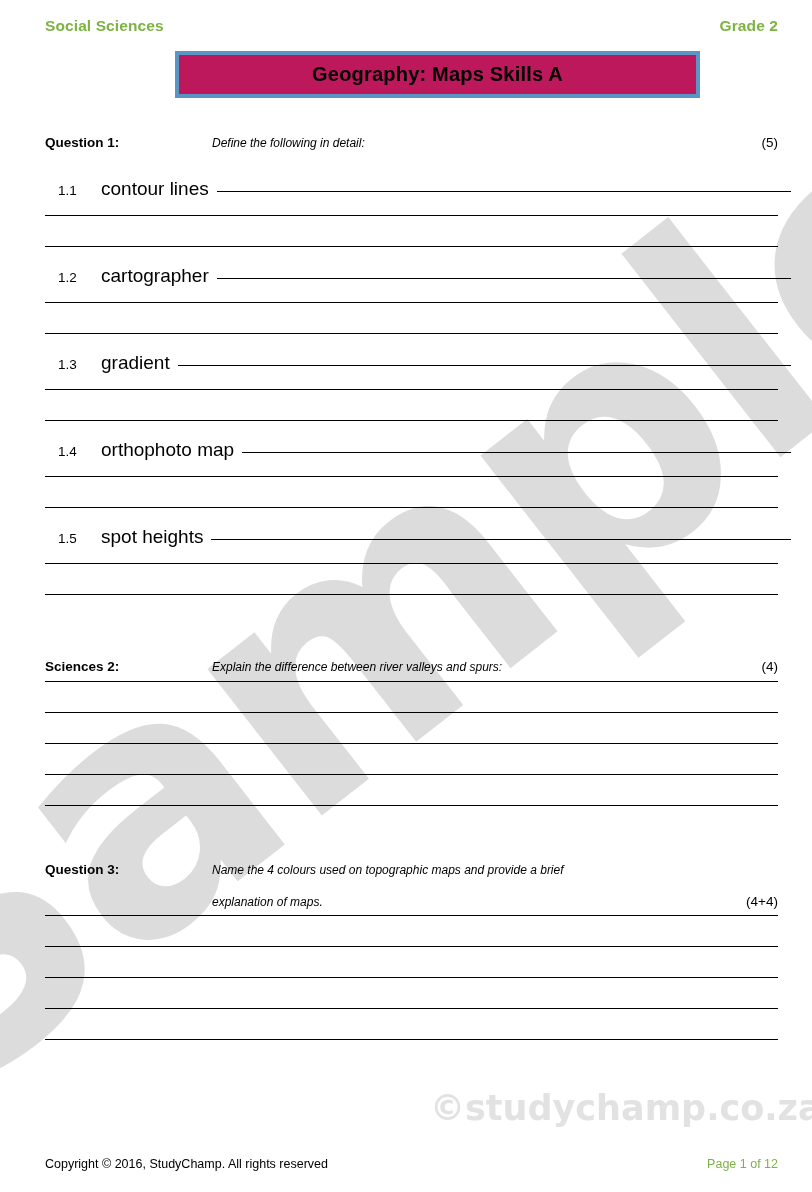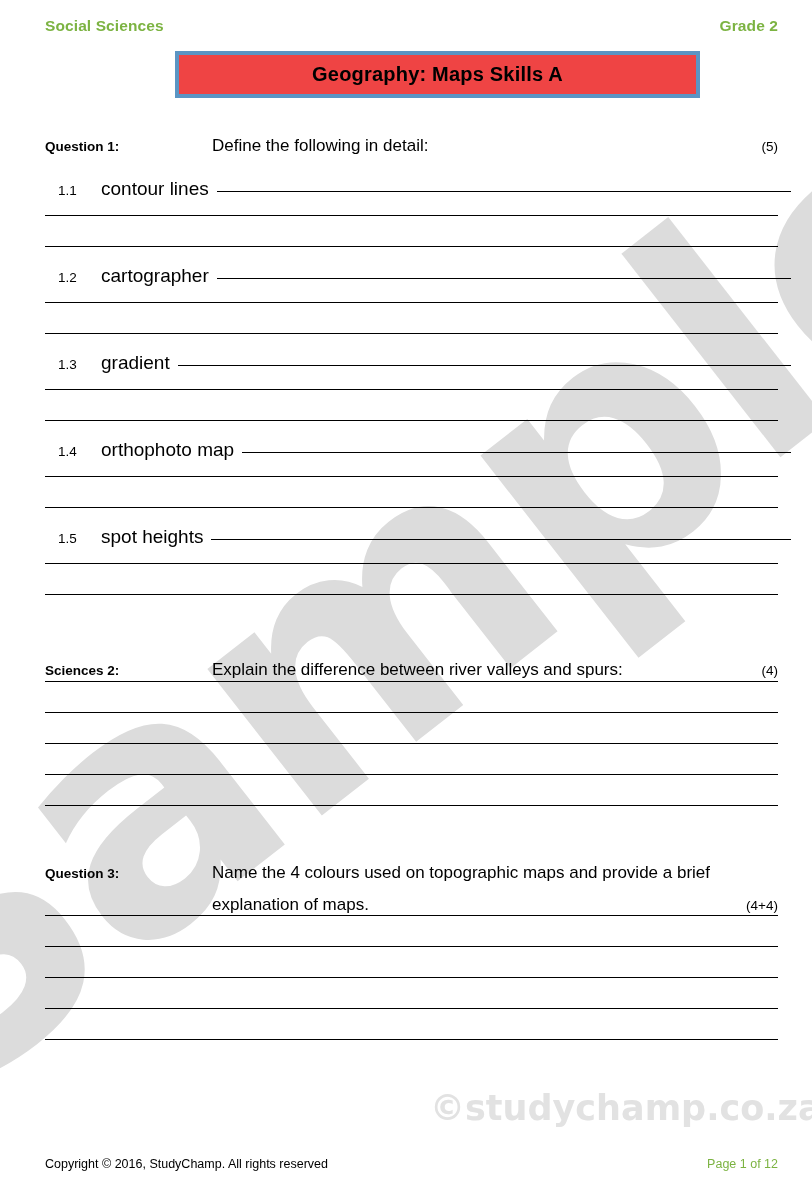--- a/index.html
+++ b/index.html
@@ -79,21 +79,21 @@
   }
 
   
   .titlebox {
     position: absolute;
     left: 175px;
     top: 51px;
     width: 525px;
     height: 47px;
     border: 4px solid #5b95c4;
-    background: #ef4444;
+    background: #be185d;
     box-sizing: border-box;
     display: flex;
     align-items: center;
     justify-content: center;
   }
   .titlebox-text {
     font-size: 20px;
     font-weight: 700;
     color: #000;
     letter-spacing: 0.2px;
@@ -107,21 +107,22 @@
     display: flex;
     align-items: baseline;
   }
   .qlabel {
     font-size: 13.5px;
     font-weight: 700;
     width: 167px;
     flex: 0 0 167px;
   }
   .qprompt {
-    font-size: 17px;
+    font-size: 12px;
+    font-style: italic;
     flex: 1 1 auto;
     margin-top: 16px;
   }
   .qmarks {
     font-size: 13.5px;
     flex: 0 0 auto;
     text-align: right;
     white-space: nowrap;
   }
 

